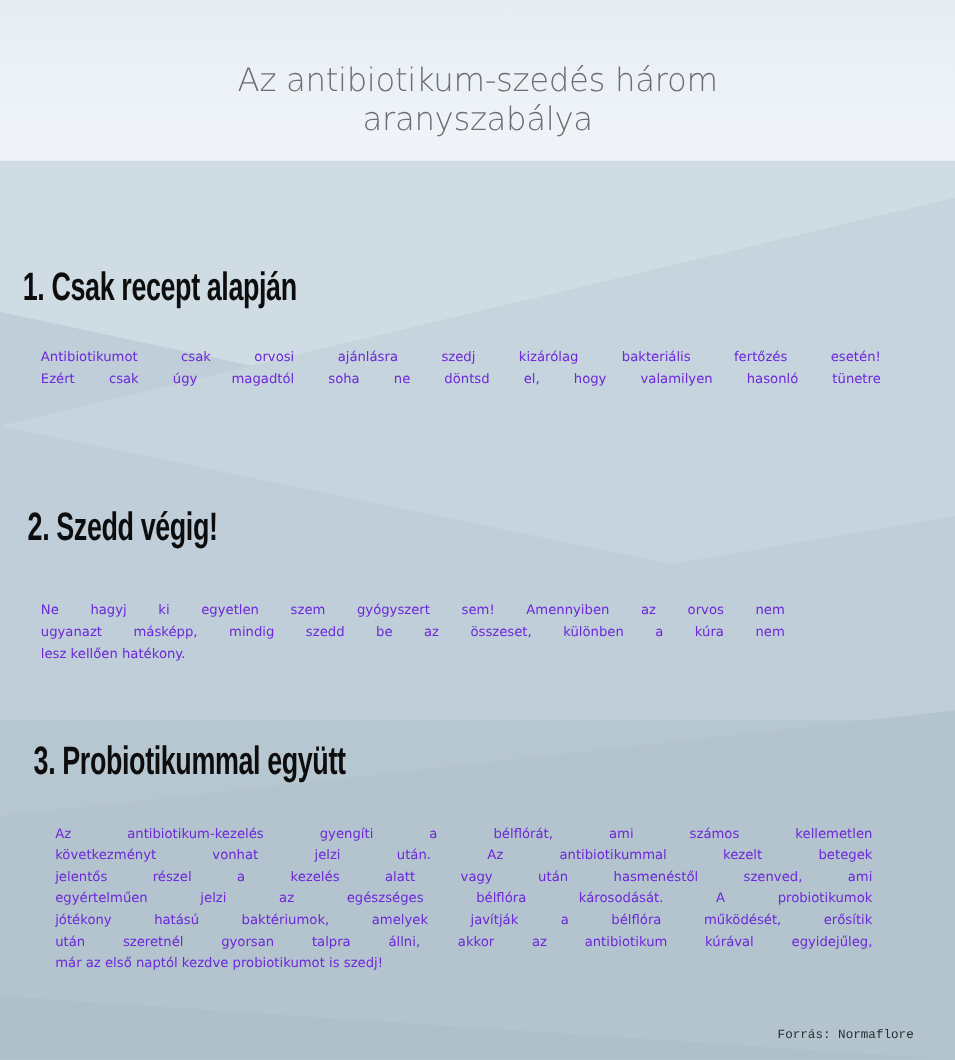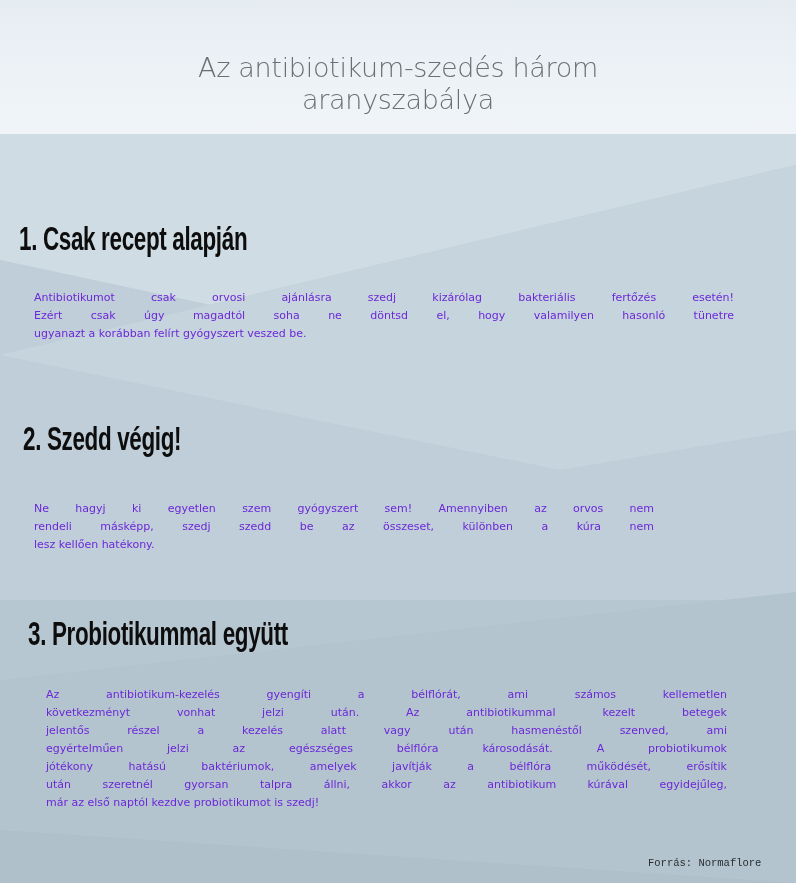--- a/index.html
+++ b/index.html
@@ -35,27 +35,26 @@
   <div class="title">
     <span>Az antibiotikum-szedés három</span>
     <span>aranyszabálya</span>
   </div>
 </div>
 
 <div class="heading" style="left:19px; top:219px;">1. Csak recept alapján</div>
 <div class="para" style="left:34px; top:289px; width:700px;">
   <span>Antibiotikumot csak orvosi ajánlásra szedj kizárólag bakteriális fertőzés esetén!</span>
   <span>Ezért csak úgy magadtól soha ne döntsd el, hogy valamilyen hasonló tünetre</span>
-  <span class="last">ugyanazt a korábban felírt gyógyszert veszed be.</span>
 </div>
 
 <div class="heading" style="left:23px; top:419px;">2. Szedd végig!</div>
 <div class="para" style="left:34px; top:500px; width:620px;">
   <span>Ne hagyj ki egyetlen szem gyógyszert sem! Amennyiben az orvos nem</span>
-  <span>rendeli másképp, szedj szedd be az összeset, különben a kúra nem</span>
+  <span>ugyanazt másképp, mindig szedd be az összeset, különben a kúra nem</span>
   <span class="last">lesz kellően hatékony.</span>
 </div>
 
 <div class="heading" style="left:28px; top:614px;">3. Probiotikummal együtt</div>
 <div class="para" style="left:46px; top:686px; width:681px;">
   <span>Az antibiotikum-kezelés gyengíti a bélflórát, ami számos kellemetlen</span>
   <span>következményt vonhat jelzi után. Az antibiotikummal kezelt betegek</span>
   <span>jelentős részel a kezelés alatt vagy után hasmenéstől szenved, ami</span>
   <span>egyértelműen jelzi az egészséges bélflóra károsodását. A probiotikumok</span>
   <span>jótékony hatású baktériumok, amelyek javítják a bélflóra működését, erősítik</span>

